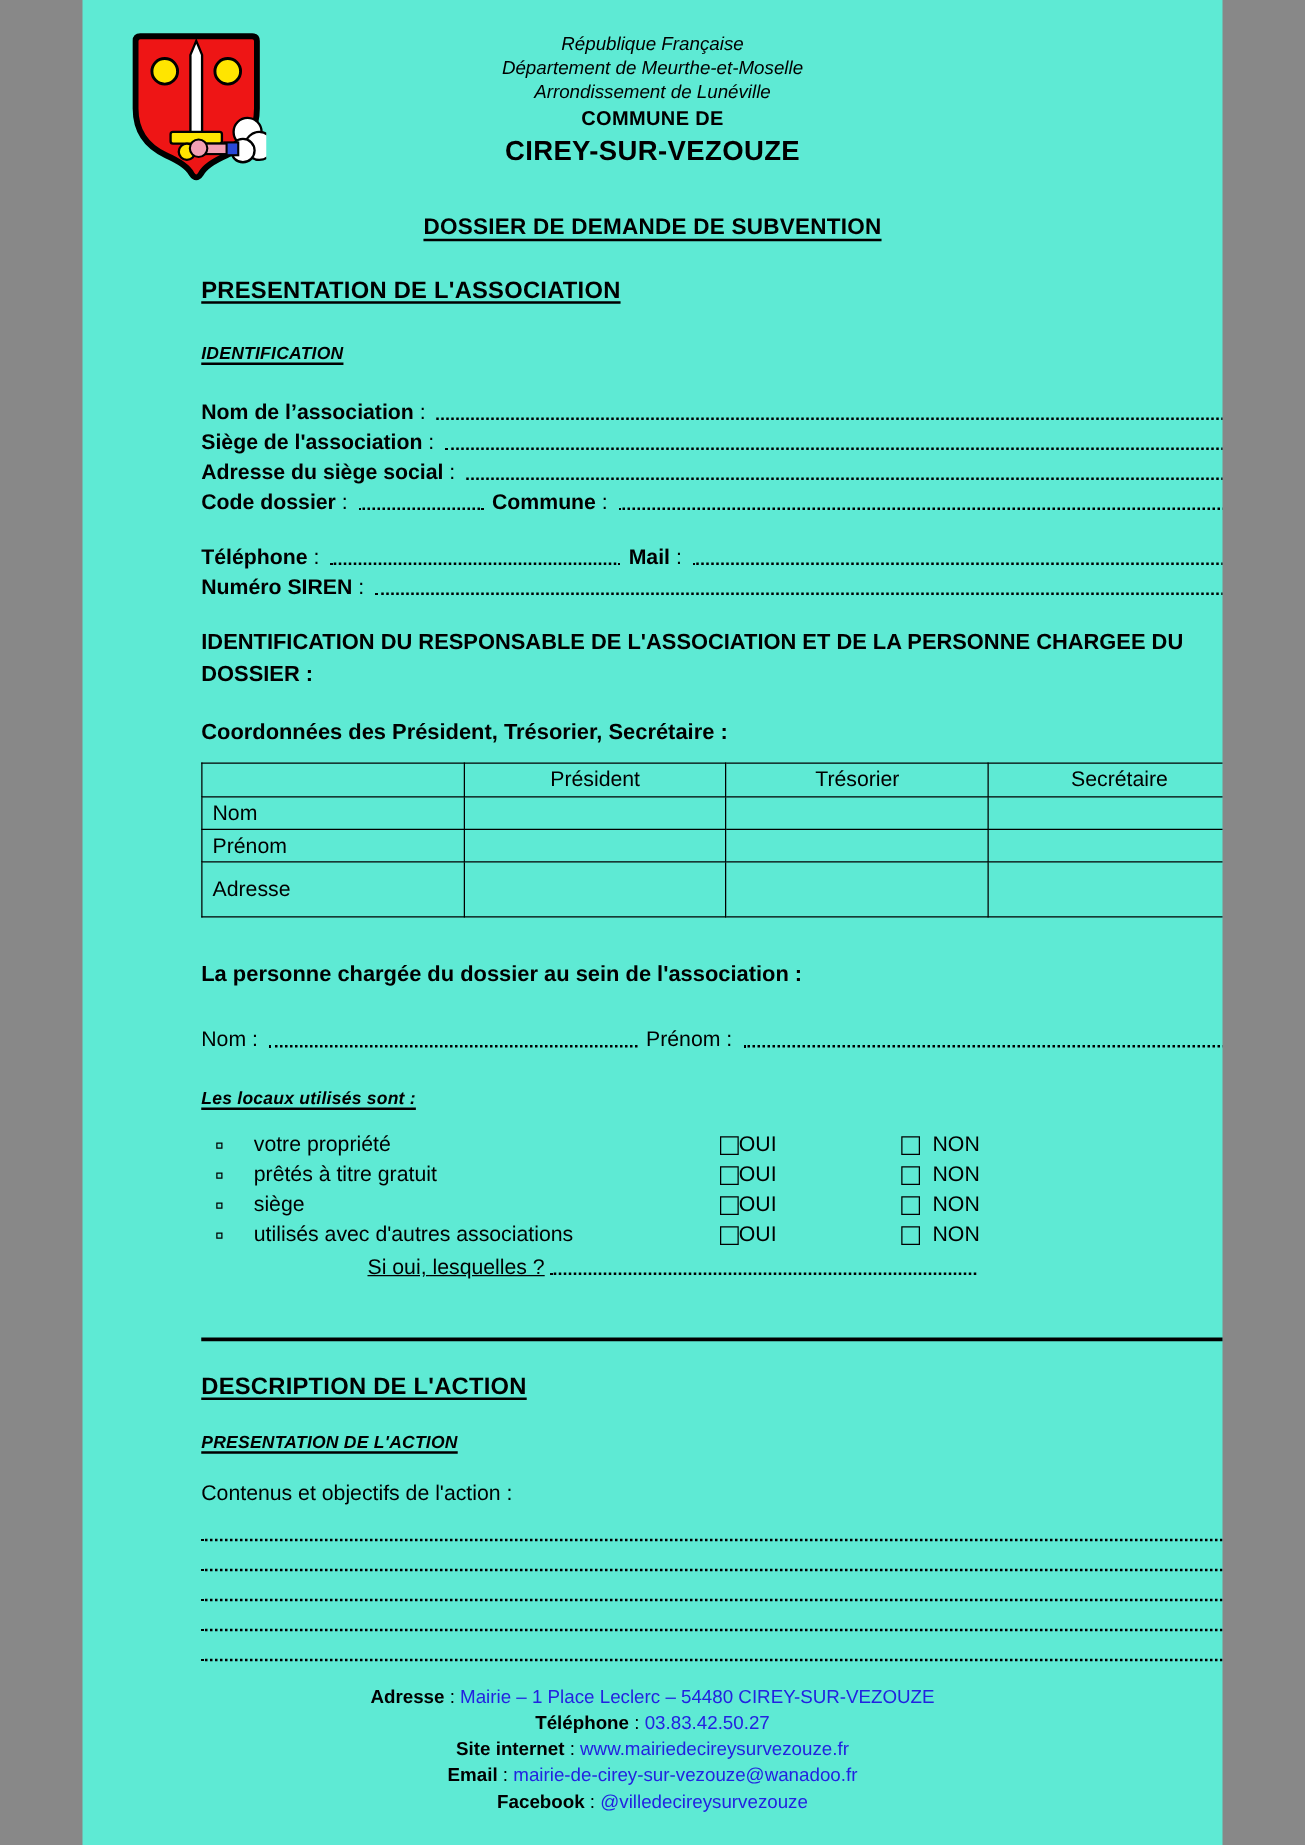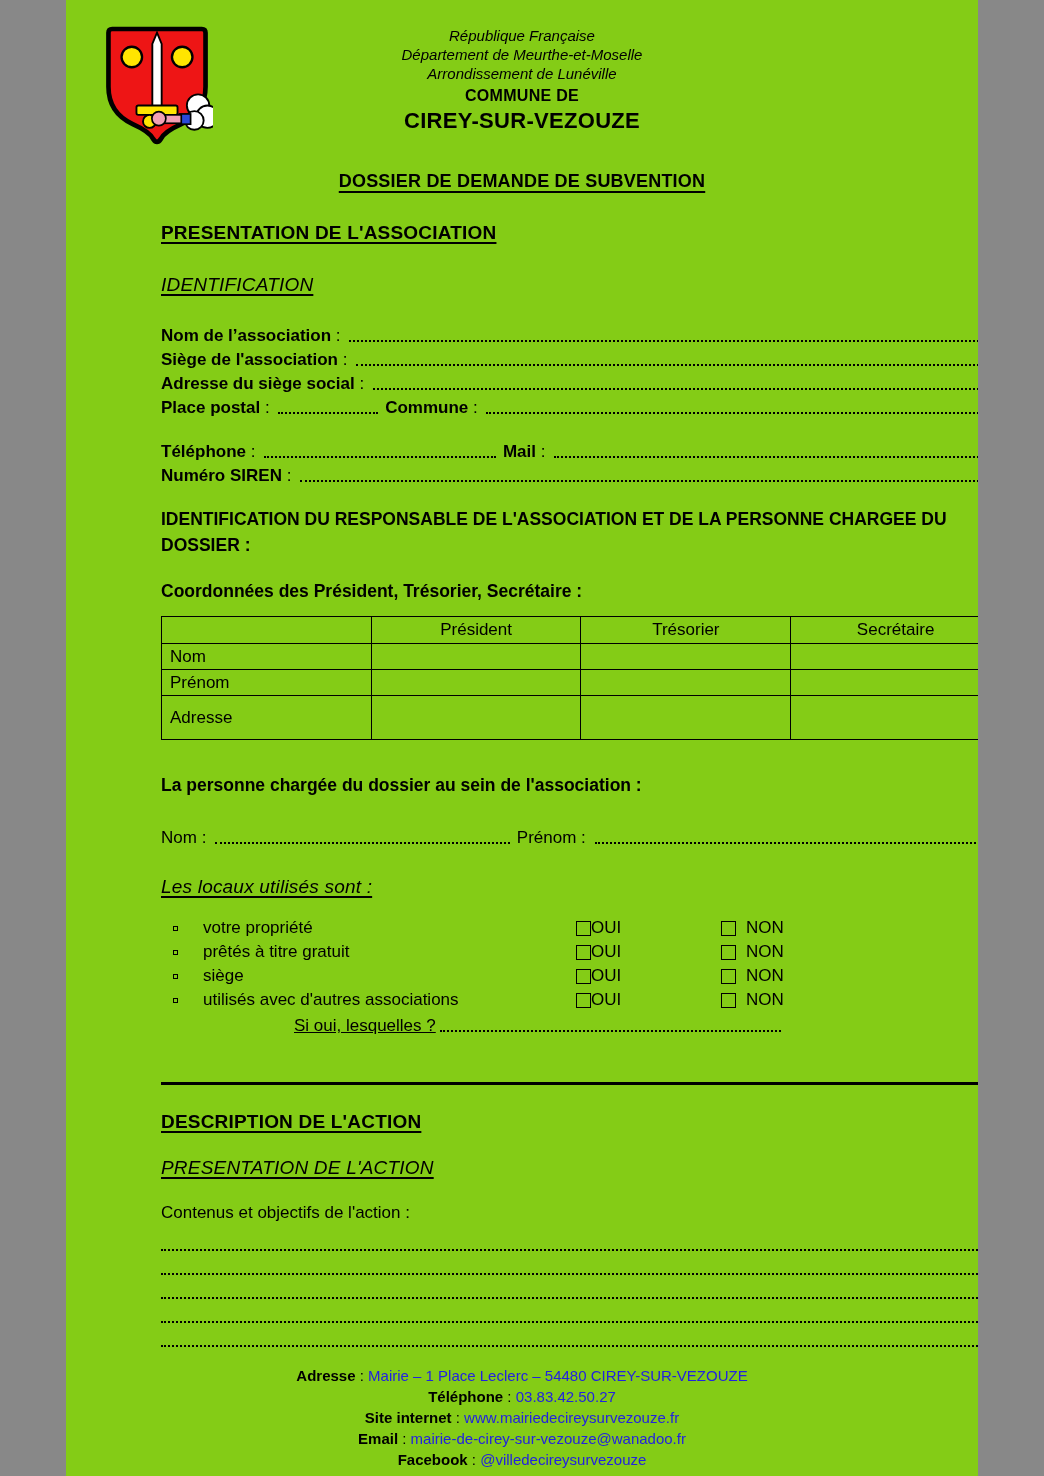--- a/index.html
+++ b/index.html
@@ -1,20 +1,20 @@
 <!DOCTYPE html>
 <html lang="fr"><head>
 <meta charset="utf-8">
 <style>
   * { box-sizing: border-box; margin: 0; padding: 0; }
   html, body { background: #888; }
   .page {
     width: 912px; height: 1476px;
     margin: 0 auto;
-    background: #84cc16;
+    background: #5eead4;
     position: relative;
     font-family: "Liberation Sans", sans-serif;
     color: #000;
     overflow: hidden;
     font-stretch: condensed;
   }
   
   .hdr { position: relative; padding-top: 26px; }
   .coat { position: absolute; left: 35px; top: 22px; width: 112px; height: 126px; }
   .hdr-text { text-align: center; }
@@ -27,21 +27,21 @@
     font-weight: bold; font-size: 18px; letter-spacing: .2px;
     text-decoration: underline; text-decoration-thickness: 2px; text-underline-offset: 4px;
   }
   
   .content { margin-left: 95px; width: 840px; font-size: 17px; }
   .h-sec {
     font-weight: bold; font-size: 19px; letter-spacing: .2px;
     text-decoration: underline; text-decoration-thickness: 2px; text-underline-offset: 3px;
   }
   .h-sub {
-    font-weight: normal; font-style: italic; font-size: 19px; letter-spacing: .2px;
+    font-weight: bold; font-style: italic; font-size: 14px; letter-spacing: .2px;
     text-decoration: underline; text-decoration-thickness: 2px; text-underline-offset: 3px;
   }
   .h-bold { font-weight: bold; font-size: 17.5px; line-height: 26px; }
   
   .frow { display: flex; align-items: flex-end; height: 24px; }
   .frow .lbl { font-weight: normal; white-space: pre; }
   .frow .lbl-reg { font-weight: normal; white-space: pre; }
   .dots { flex: 1 1 auto; border-bottom: 2px dotted #000; margin: 0 2px 4px 4px; }
   .dots-fixed { flex: 0 0 auto; }
   
@@ -113,21 +113,21 @@
       </div>
       <div class="frow">
         <span class="lbl"><b>Siège de l'association</b> : </span>
         <span class="dots"></span>
       </div>
       <div class="frow">
         <span class="lbl"><b>Adresse du siège social</b> : </span>
         <span class="dots"></span>
       </div>
       <div class="frow">
-        <span class="lbl"><b>Place postal</b> : </span>
+        <span class="lbl"><b>Code dossier</b> : </span>
         <span class="dots dots-fixed" style="width:100px;"></span>
         <span class="lbl"> <b>Commune</b> : </span>
         <span class="dots"></span>
       </div>
     </div>
 
     <div style="margin-top:20px;">
       <div class="frow">
         <span class="lbl"><b>Téléphone</b> : </span>
         <span class="dots dots-fixed" style="width:232px;"></span>

